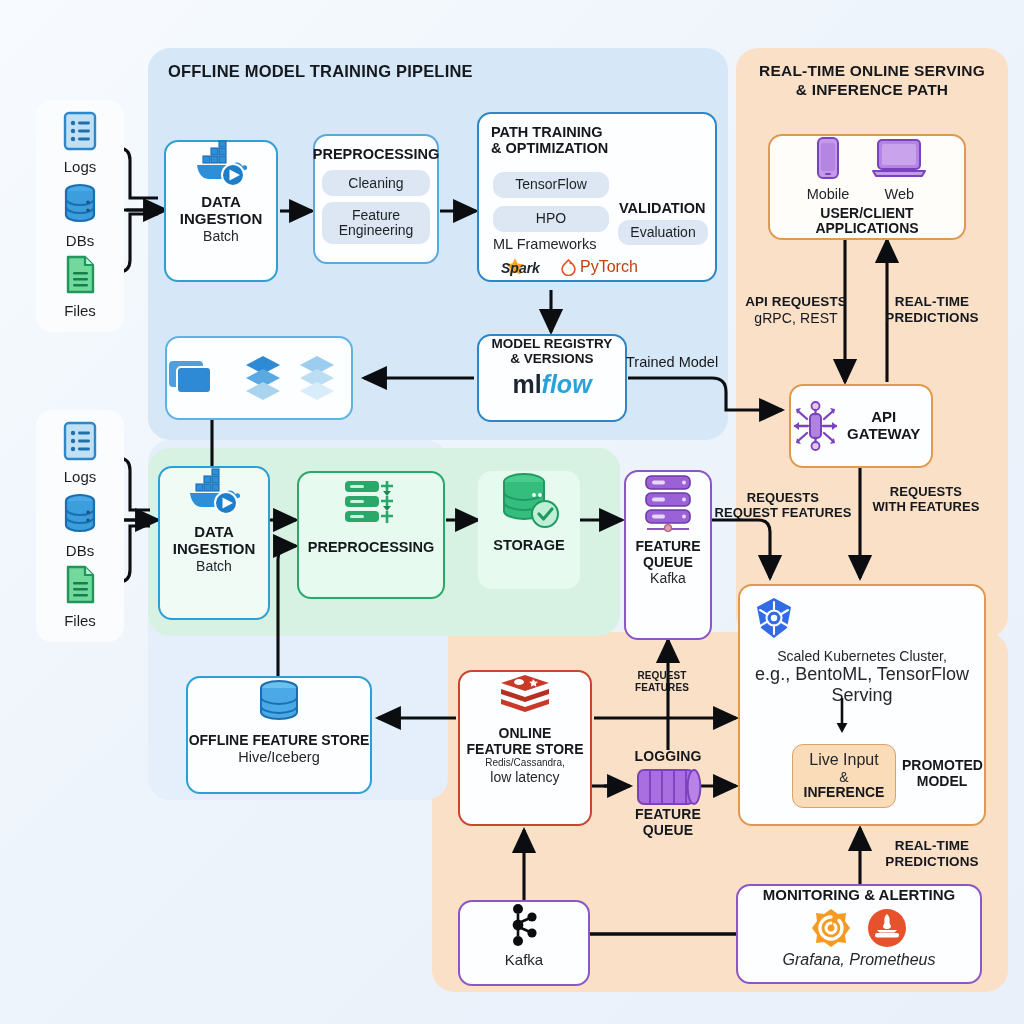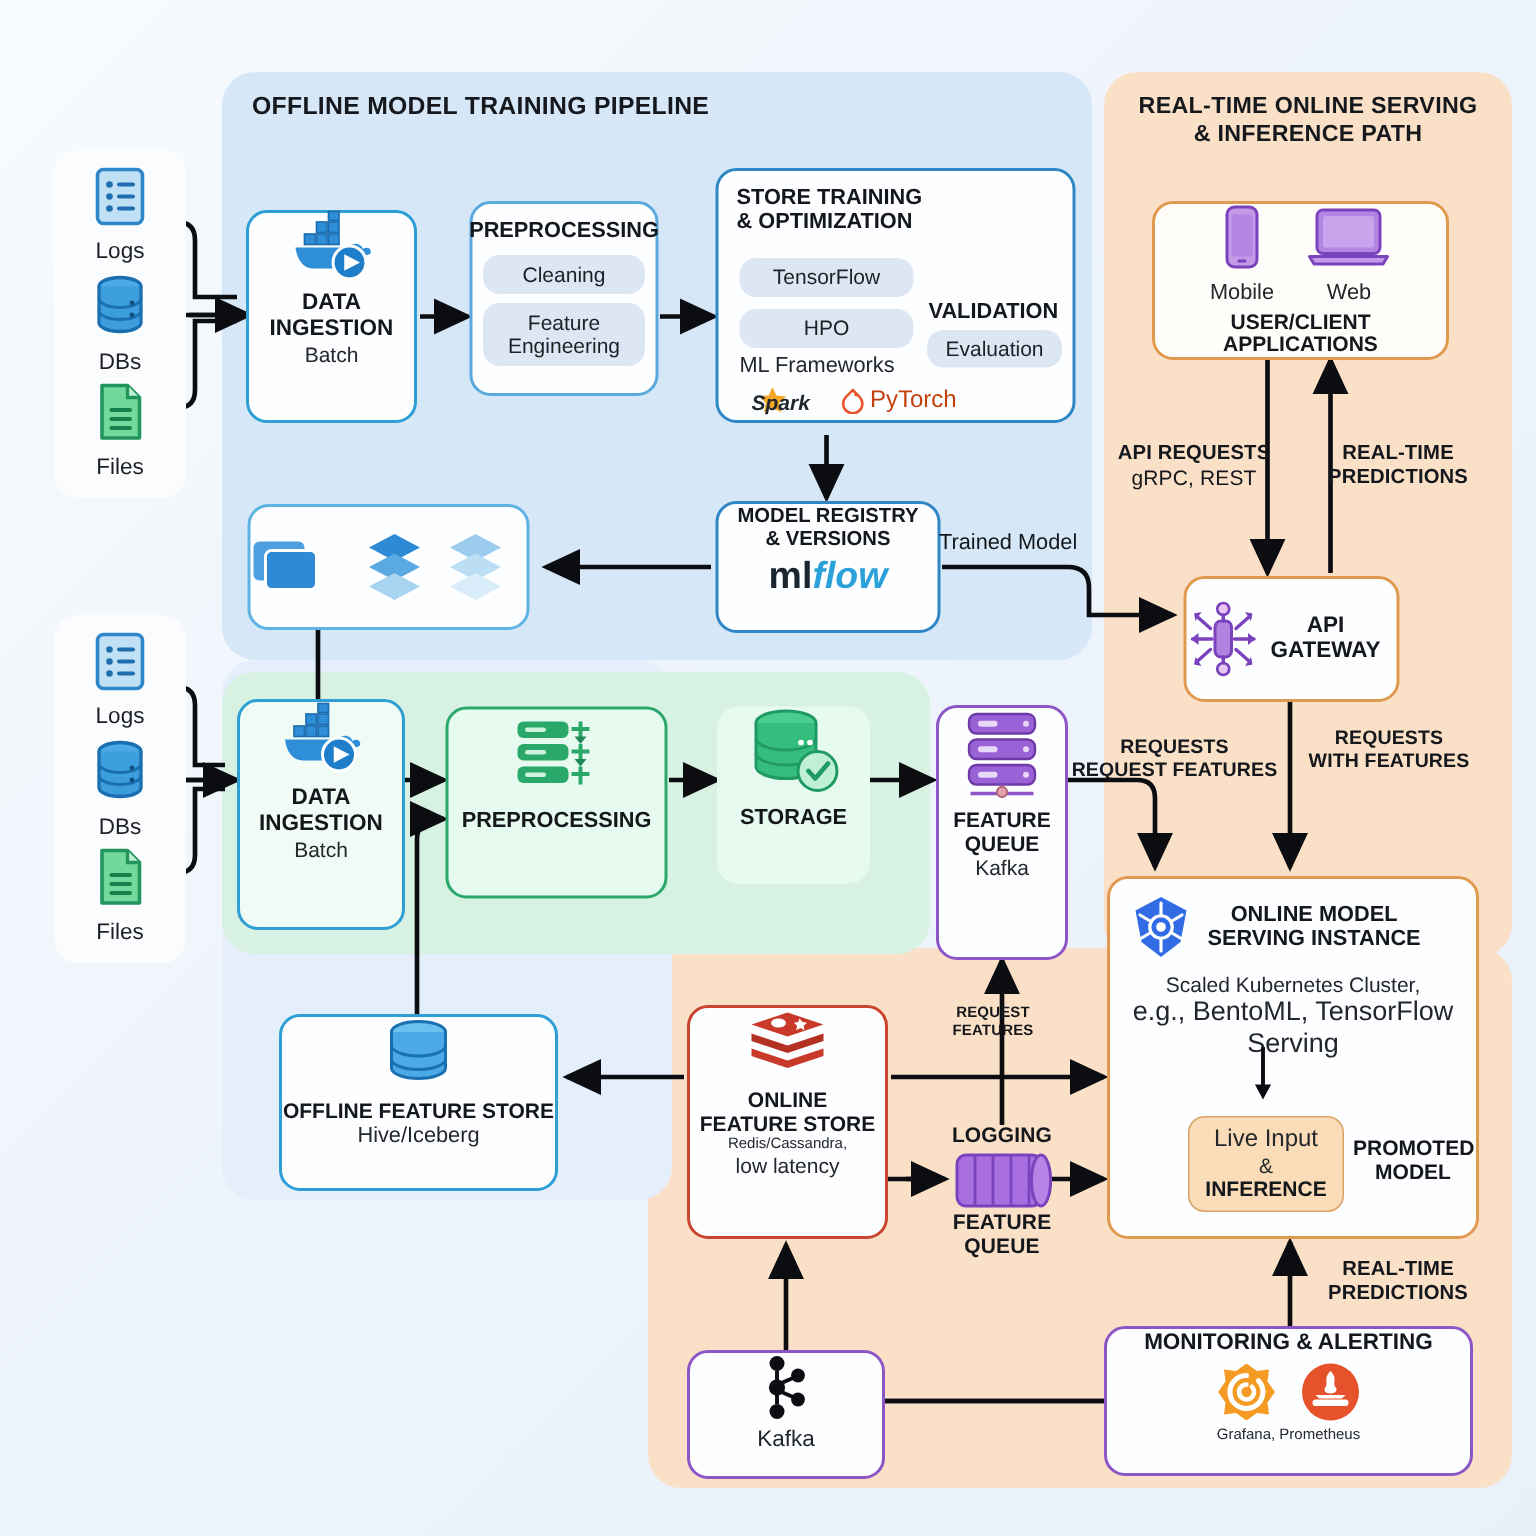--- a/index.html
+++ b/index.html
@@ -192,21 +192,21 @@
   <div class="card" style="left:313px;top:134px;width:126px;height:130px;border:2.2px solid #5ba9dc;justify-content:flex-start;padding-top:10px;">
     <div class="ttl" style="font-size:14.5px;">PREPROCESSING</div>
     <div class="pill" style="width:108px;height:26px;font-size:14px;margin-top:8px;">Cleaning</div>
     <div class="pill" style="width:108px;height:42px;font-size:14px;margin-top:6px;flex-direction:column;">
       <span>Feature</span>
       <span>Engineering</span>
     </div>
   </div>
 
   <div class="card" style="left:477px;top:112px;width:240px;height:170px;border:2.2px solid #2e86c4;align-items:flex-start;justify-content:flex-start;padding:10px 12px;">
-    <div class="ttl" style="font-size:14.5px;">STORE TRAINING</div>
+    <div class="ttl" style="font-size:14.5px;">PATH TRAINING</div>
     <div class="ttl" style="font-size:14.5px;">&amp; OPTIMIZATION</div>
     <div class="pill" style="position:absolute;left:14px;top:58px;width:116px;height:26px;font-size:14px;">TensorFlow</div>
     <div class="pill" style="position:absolute;left:14px;top:92px;width:116px;height:26px;font-size:14px;">HPO</div>
     <div class="sub" style="position:absolute;left:14px;top:122px;font-size:14.5px;">ML Frameworks</div>
     <div style="position:absolute;left:12px;top:142px;display:flex;align-items:center;">
       <svg width="34" height="24" viewBox="0 0 34 24">
           <path d="M24,2 l2.6,5.6 L33,8.3 l-4.6,4.3 1.2,6.2 -5.6,-3 -5.6,3 1.2,-6.2 L15,8.3 l6.4,-0.7 z" fill="#f5a623"></path>
         </svg>
       <span style="font-size:14px;font-weight:bold;font-style:italic;color:#20272e;margin-left:-24px;">Spark</span>
     </div>
@@ -424,24 +424,20 @@
   <div class="card" style="left:738px;top:584px;width:248px;height:242px;border:2.2px solid #e09a50;align-items:flex-start;justify-content:flex-start;padding:10px 12px;">
     <div style="display:flex;align-items:center;gap:9px;">
       <svg width="44" height="44" viewBox="0 0 44 44">
         <path d="M22,2 L39,11 L35,32 L22,42 L9,32 L5,11 Z" fill="#326ce5"></path>
         <g fill="none" stroke="#fff" stroke-width="2.1" stroke-linecap="round">
           <circle cx="22" cy="22" r="7.5"></circle>
           <path d="M22,6 V14.5 M22,29.5 V38 M8,14 L15.5,18.5 M28.5,25.5 L36,30 M8,30 L15.5,25.5 M28.5,18.5 L36,14"></path>
         </g>
         <circle cx="22" cy="22" r="3.2" fill="#fff"></circle>
       </svg>
-      <div>
-        <div class="ttl" style="font-size:14.5px;">ONLINE MODEL</div>
-        <div class="ttl" style="font-size:14.5px;">SERVING INSTANCE</div>
-      </div>
     </div>
     <div class="sub" style="font-size:14px;width:100%;text-align:center;margin-top:8px;">Scaled Kubernetes Cluster,</div>
     <div class="sub" style="font-size:18px;width:100%;text-align:center;">e.g., BentoML, TensorFlow Serving</div>
     <svg width="60" height="40" viewBox="0 0 60 40" style="position:absolute;left:92px;top:110px;">
       <path d="M10,2 V30" stroke="#0b0d10" stroke-width="2.6" fill="none"></path>
       <path d="M4.6,27 L10,37 L15.4,27 Z" fill="#0b0d10"></path>
     </svg>
 
     <div style="position:absolute;left:52px;top:158px;width:102px;height:62px;background:#fbdcb8;border:1.6px solid #dba263;border-radius:11px;display:flex;flex-direction:column;align-items:center;justify-content:center;">
       <div class="sub" style="font-size:16px;">Live Input</div>
@@ -525,16 +521,16 @@
         <path d="M21,10 a11,11 0 1 0 8,3.5" fill="none" stroke="#fff" stroke-width="3.4" stroke-linecap="round"></path>
         <path d="M21,16 a5,5 0 1 0 3.6,1.5" fill="none" stroke="#fff" stroke-width="3" stroke-linecap="round"></path>
       </svg>
       <svg width="42" height="42" viewBox="0 0 42 42">
         <circle cx="21" cy="21" r="19" fill="#e6522c"></circle>
         <path d="M21,7 c5,5 1,8 3.5,11 c1.5,2 -0.5,4 -3.5,4 c-3,0 -5,-2 -3.5,-4 C20,15 16,12 21,7 Z" fill="#fff"></path>
         <rect x="9" y="26" width="24" height="4.4" rx="2" fill="#fff"></rect>
         <path d="M11,23 H31 l-2.5,2.4 H13.5 Z" fill="#fff"></path>
       </svg>
     </div>
-    <div class="sub" style="font-size:10px;margin-top:2px;">Grafana, Prometheus</div>
+    <div class="sub" style="font-size:16px;margin-top:2px;font-style:italic;">Grafana, Prometheus</div>
   </div>
 
 </div>
 
 </body></html>

